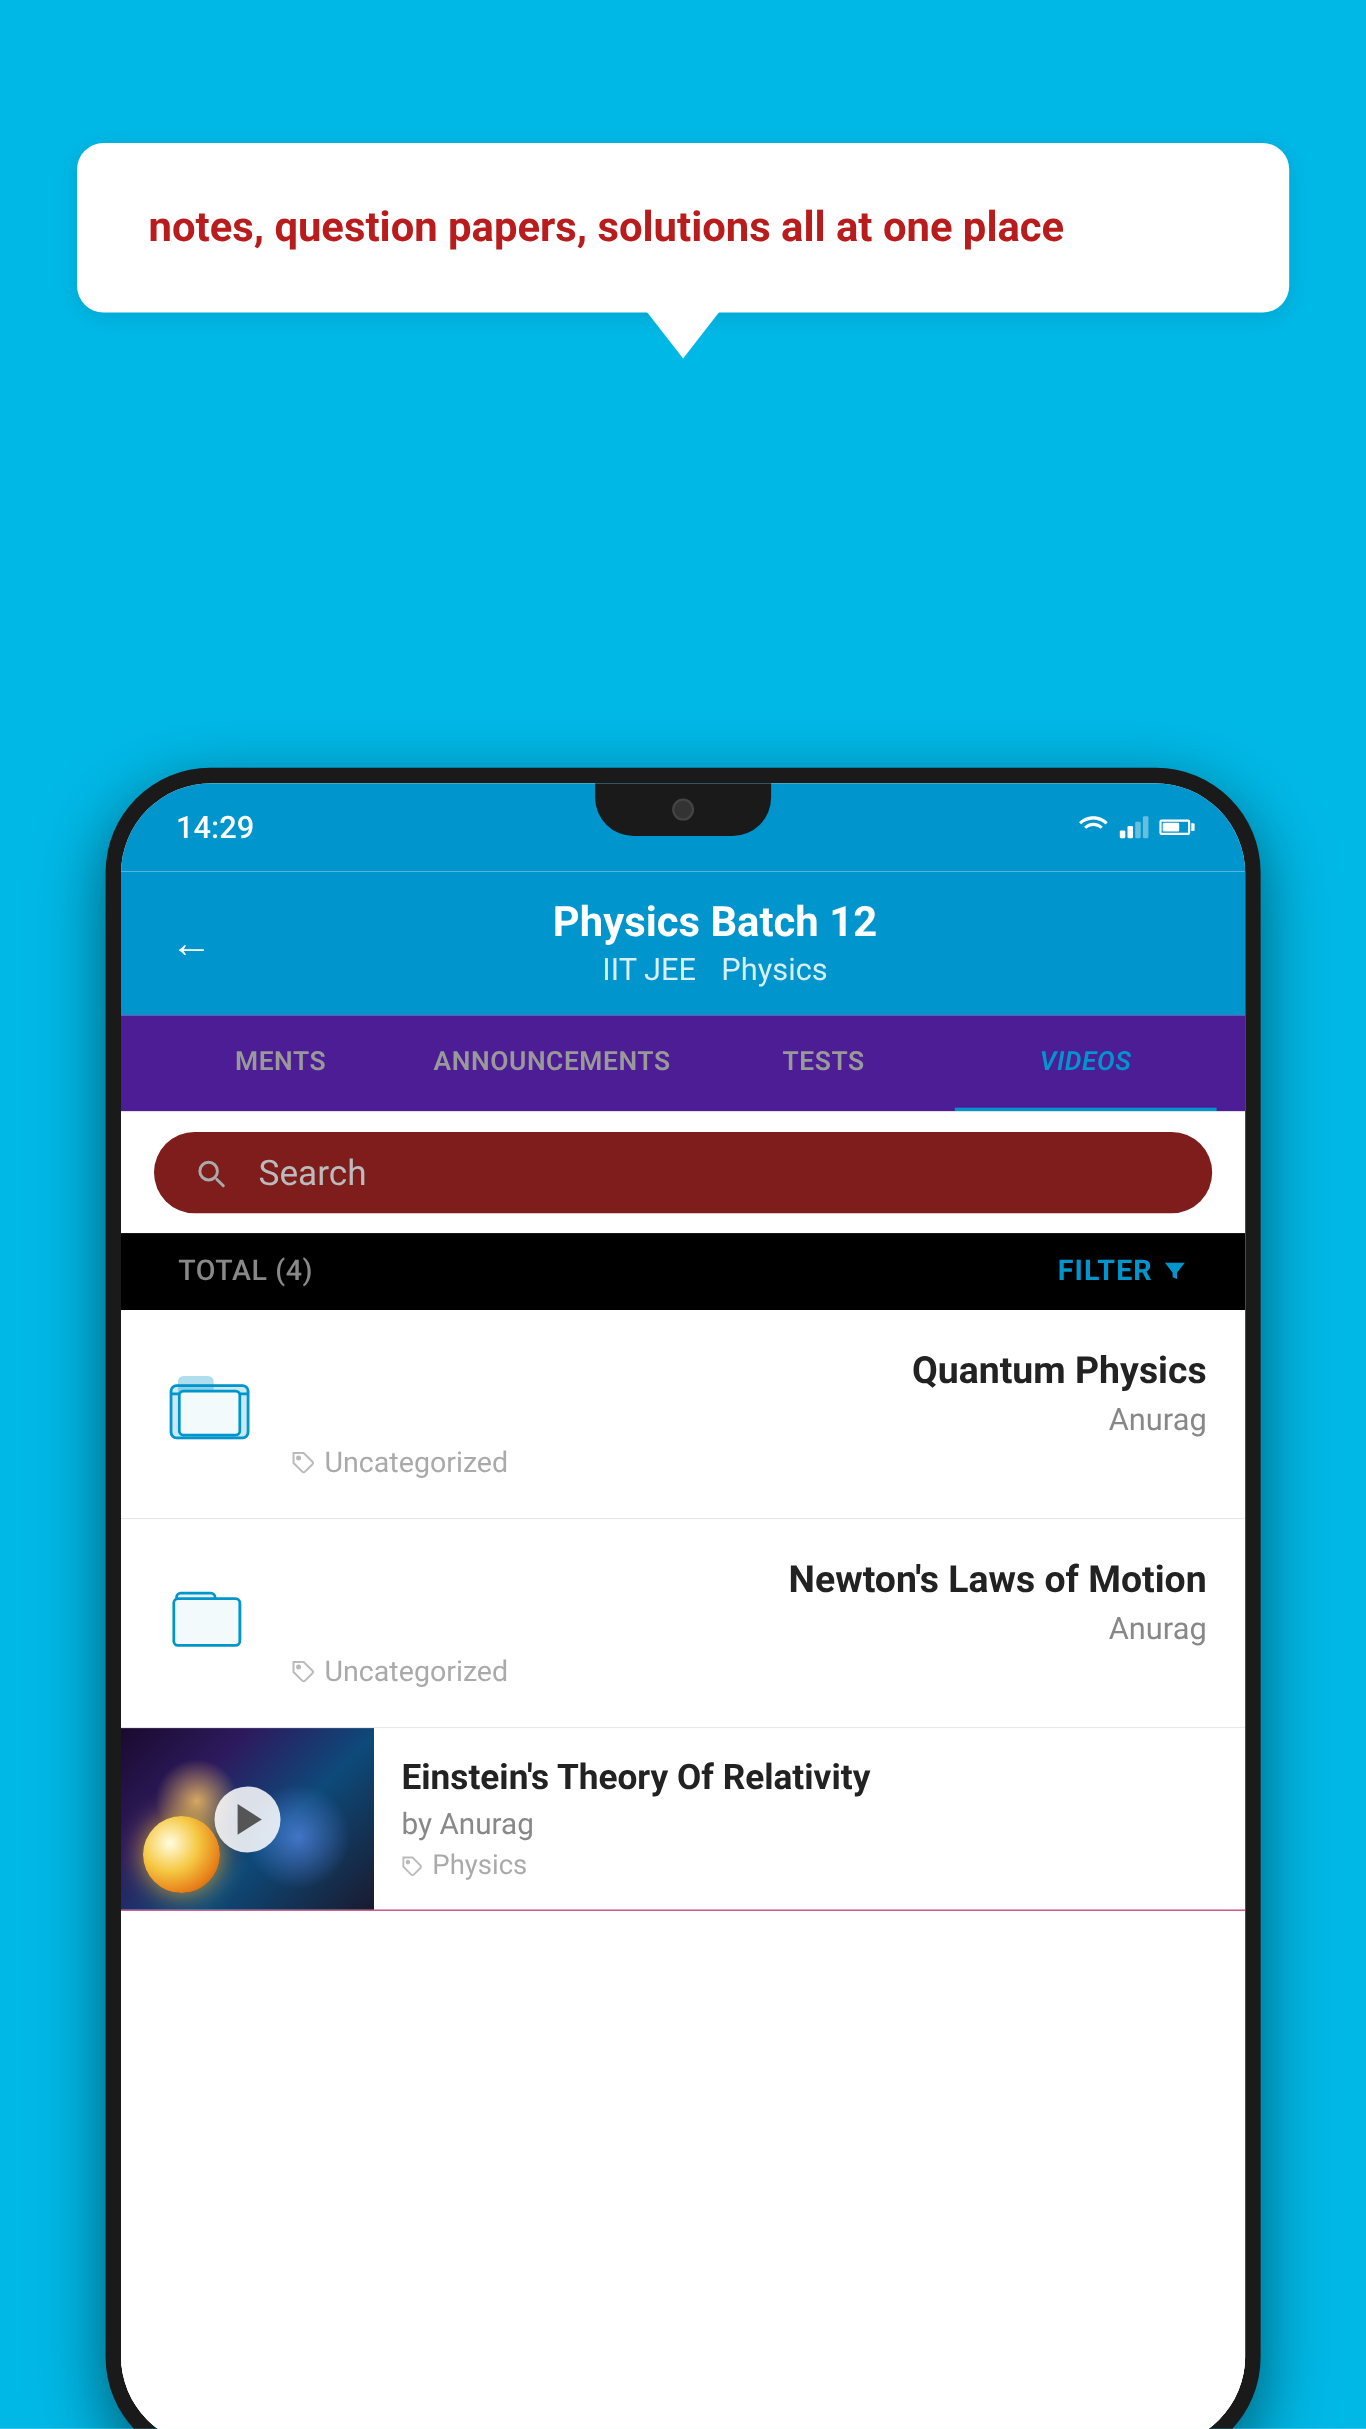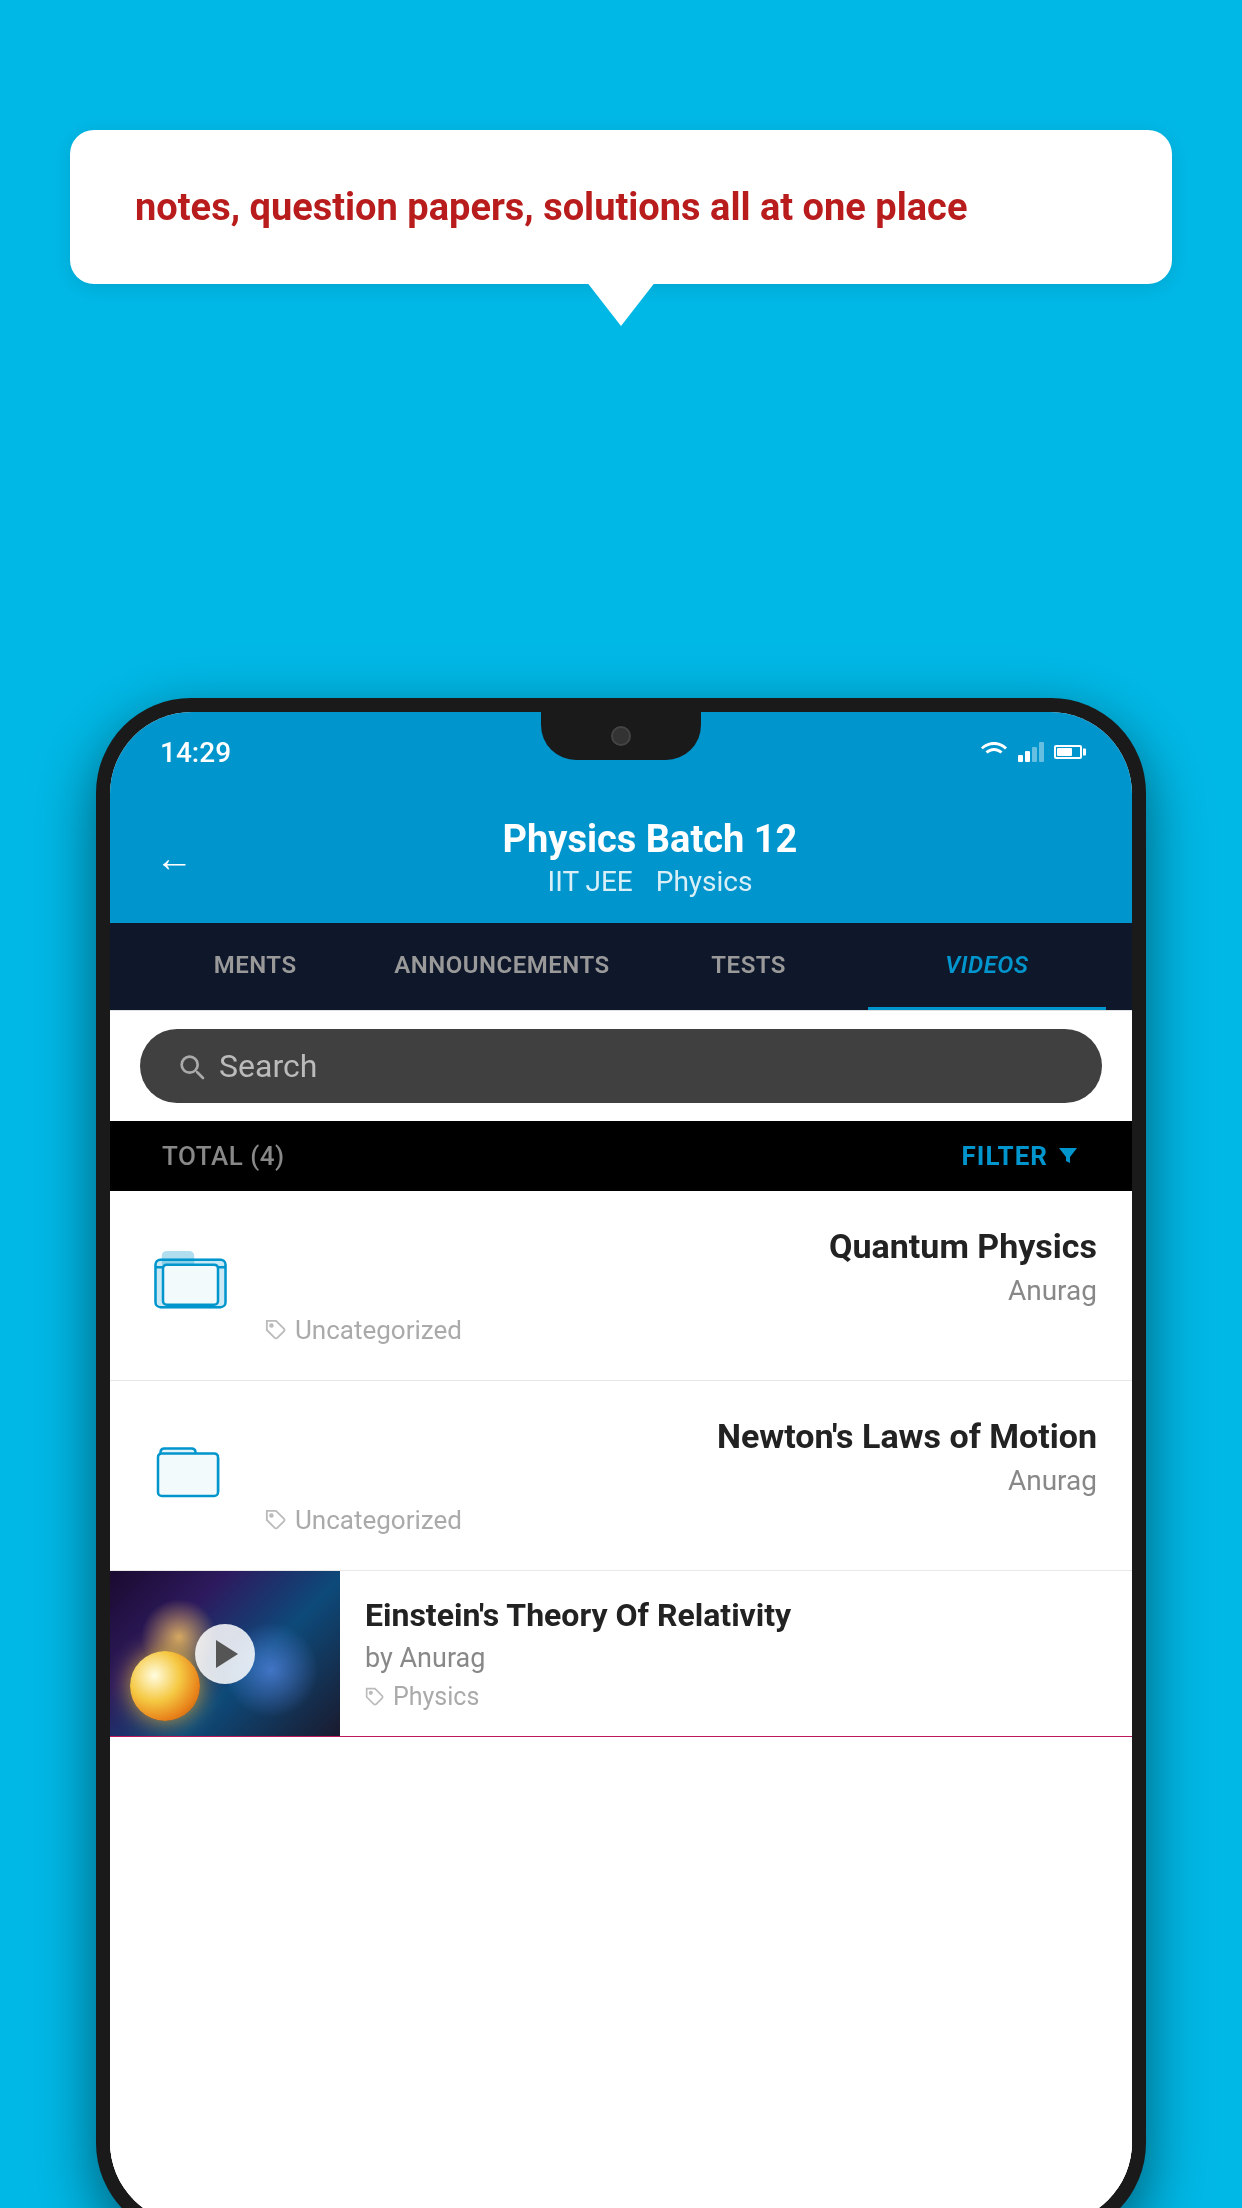--- a/index.html
+++ b/index.html
@@ -208,21 +208,21 @@
       font-size: 28px;
       margin-top: 4px;
     }
 
     .header-subtitle span {
       margin: 0 4px;
     }
 
     
     .tabs-bar {
-      background: #0f172a;
+      background: #4c1d95;
       display: flex;
       border-bottom: 1px solid #e0e0e0;
       padding: 0 26px;
     }
 
     .tab-item {
       padding: 28px 20px;
       font-size: 24px;
       font-weight: 600;
       color: #999;
@@ -239,26 +239,26 @@
       font-style: italic;
     }
 
     
     .search-container {
       background: white;
       padding: 18px 30px;
     }
 
     .search-bar {
-      background: #404040;
+      background: #7f1d1d;
       border-radius: 40px;
       display: flex;
       align-items: center;
       padding: 18px 35px;
-      gap: 12px;
+      gap: 28px;
     }
 
     .search-text {
       color: #bbb;
       font-size: 32px;
     }
 
     
     .filter-bar {
       background: #000000;

